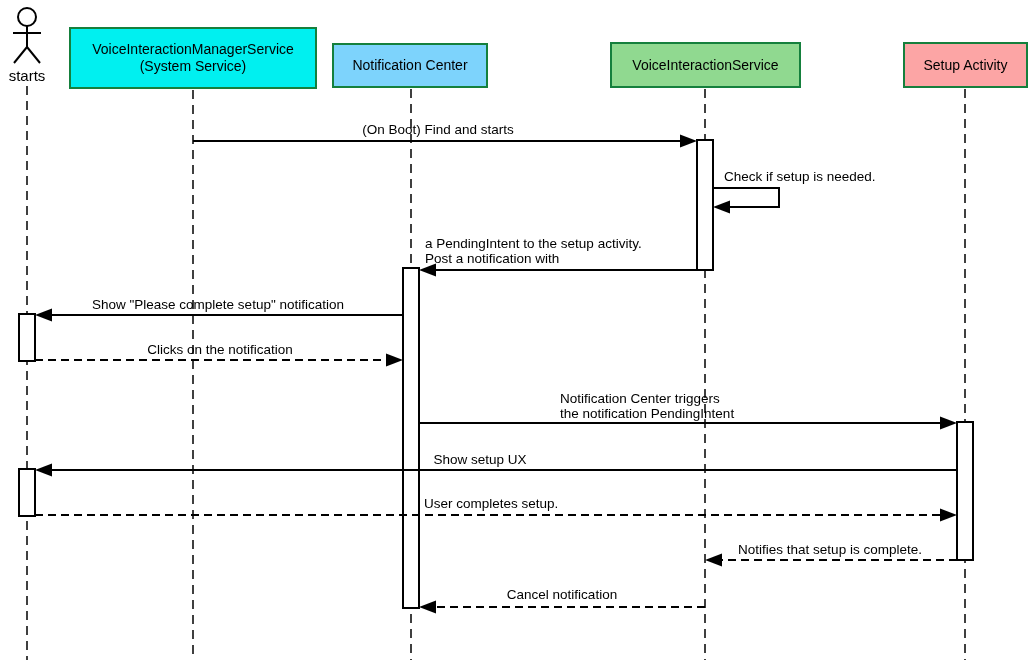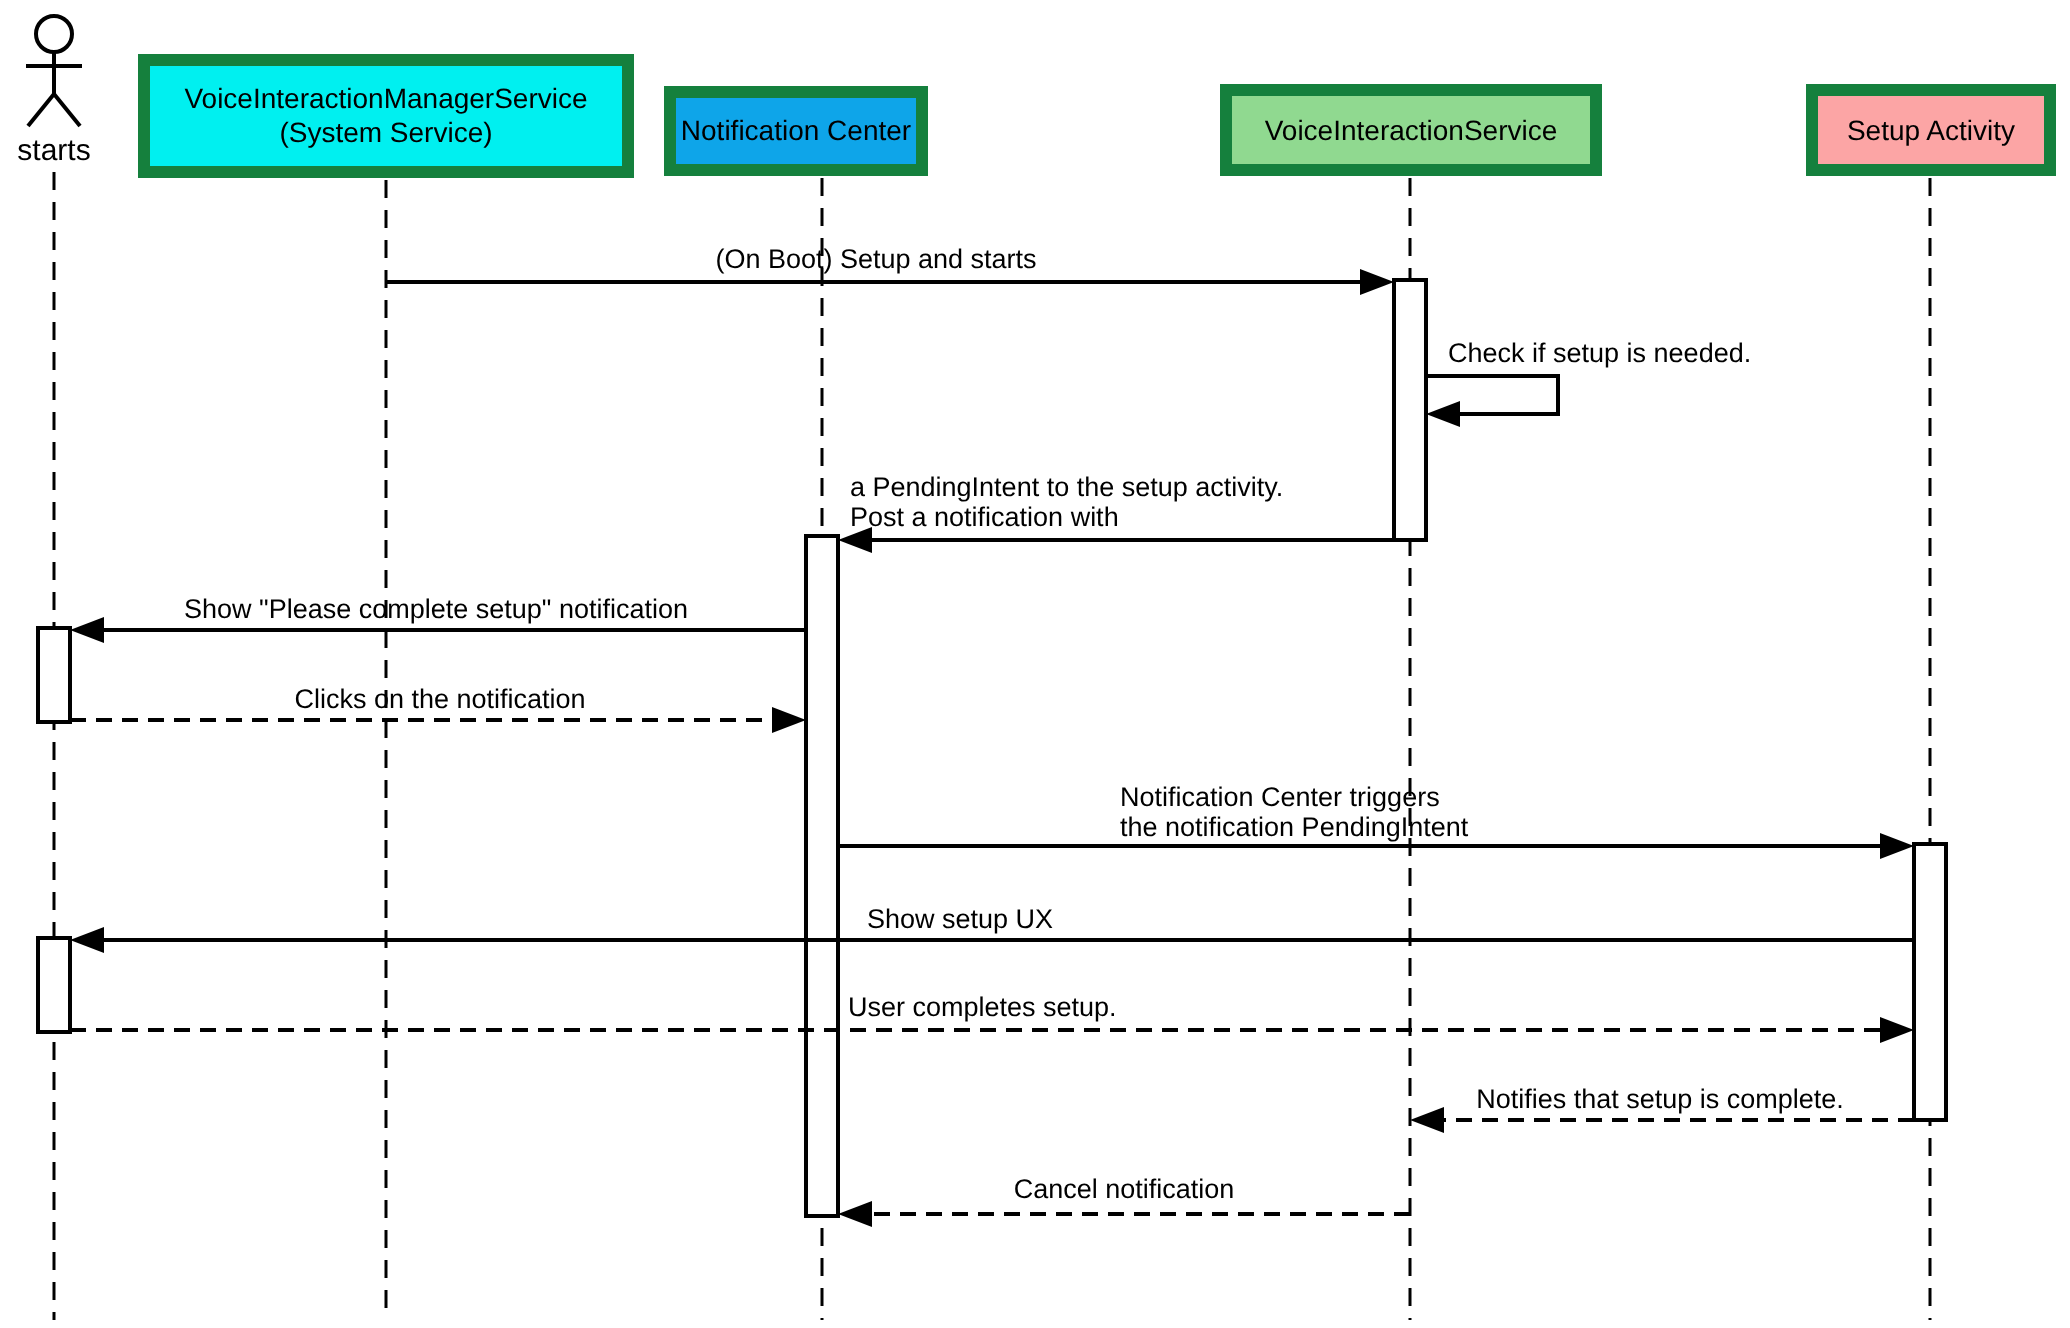--- a/index.html
+++ b/index.html
@@ -2,21 +2,21 @@
 <html><head>
 <meta charset="utf-8">
 <style>
   html,body { margin:0; padding:0; background:#ffffff; }
   .canvas {
     position:relative; width:1035px; height:664px; background:#ffffff;
     font-family:"Liberation Sans", sans-serif; color:#000; overflow:hidden;
   }
   .canvas svg { position:absolute; left:0; top:0; }
   .pbox {
-    position:absolute; box-sizing:border-box; border:6px solid #15803d;
+    position:absolute; box-sizing:border-box; border:2px solid #15803d;
     display:flex; flex-direction:column; align-items:center; justify-content:center;
     text-align:center; font-size:14px; line-height:17px;
   }
   .ml {
     position:absolute; font-size:13.5px; line-height:15px; white-space:nowrap;
   }
   .ml.c { text-align:center; }
   .actor-label { position:absolute; font-size:15px; text-align:center; }
 </style>
 </head>
@@ -93,32 +93,32 @@
       </g>
     </g>
   </svg>
 
   <div class="actor-label" style="left:0px; top:67px; width:54px;">starts</div>
 
   <div class="pbox" style="left: 69px; top: 27px; width: 248px; height: 62px; background-color: rgb(0, 240, 240);">
     <div>VoiceInteractionManagerService</div>
     <div>(System Service)</div>
   </div>
-  <div class="pbox" style="left: 332px; top: 43px; width: 132px; height: 45px; background-color: #0ea5e9;">
+  <div class="pbox" style="left: 332px; top: 43px; width: 156px; height: 45px; background-color: #7dd3fc;">
     <div>Notification Center</div>
   </div>
   <div class="pbox" style="left: 610px; top: 42px; width: 191px; height: 46px; background-color: rgb(144, 217, 144);">
     <div>VoiceInteractionService</div>
   </div>
   <div class="pbox" style="left: 903px; top: 42px; width: 125px; height: 46px; background-color: #fca5a5;">
     <div>Setup Activity</div>
   </div>
 
   <div class="ml c" style="left:288px; top:122px; width:300px;">
-    <div>(On Boot) Setup and starts</div>
+    <div>(On Boot) Find and starts</div>
   </div>
 
   <div class="ml" style="left:724px; top:169px;">
     <div>Check if setup is needed.</div>
   </div>
 
   <div class="ml" style="left:425px; top:236px;">
     <div>a PendingIntent to the setup activity.</div>
     <div>Post a notification with</div>
   </div>

